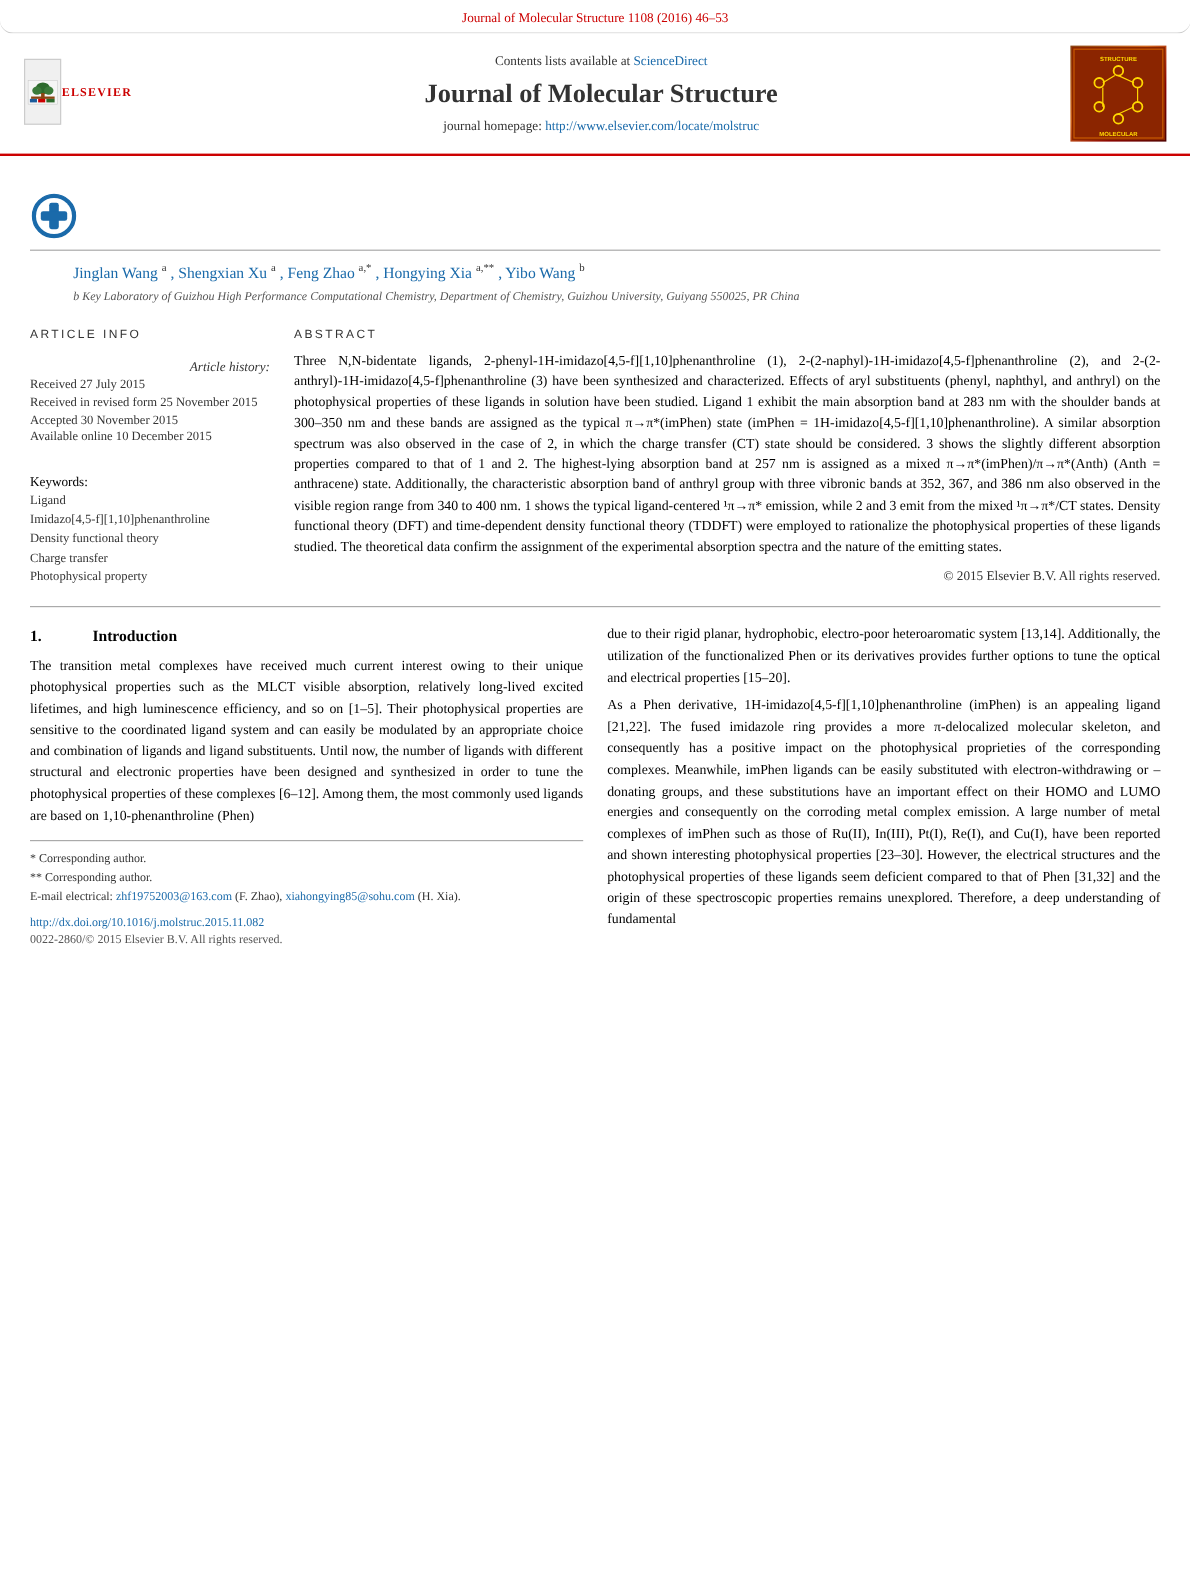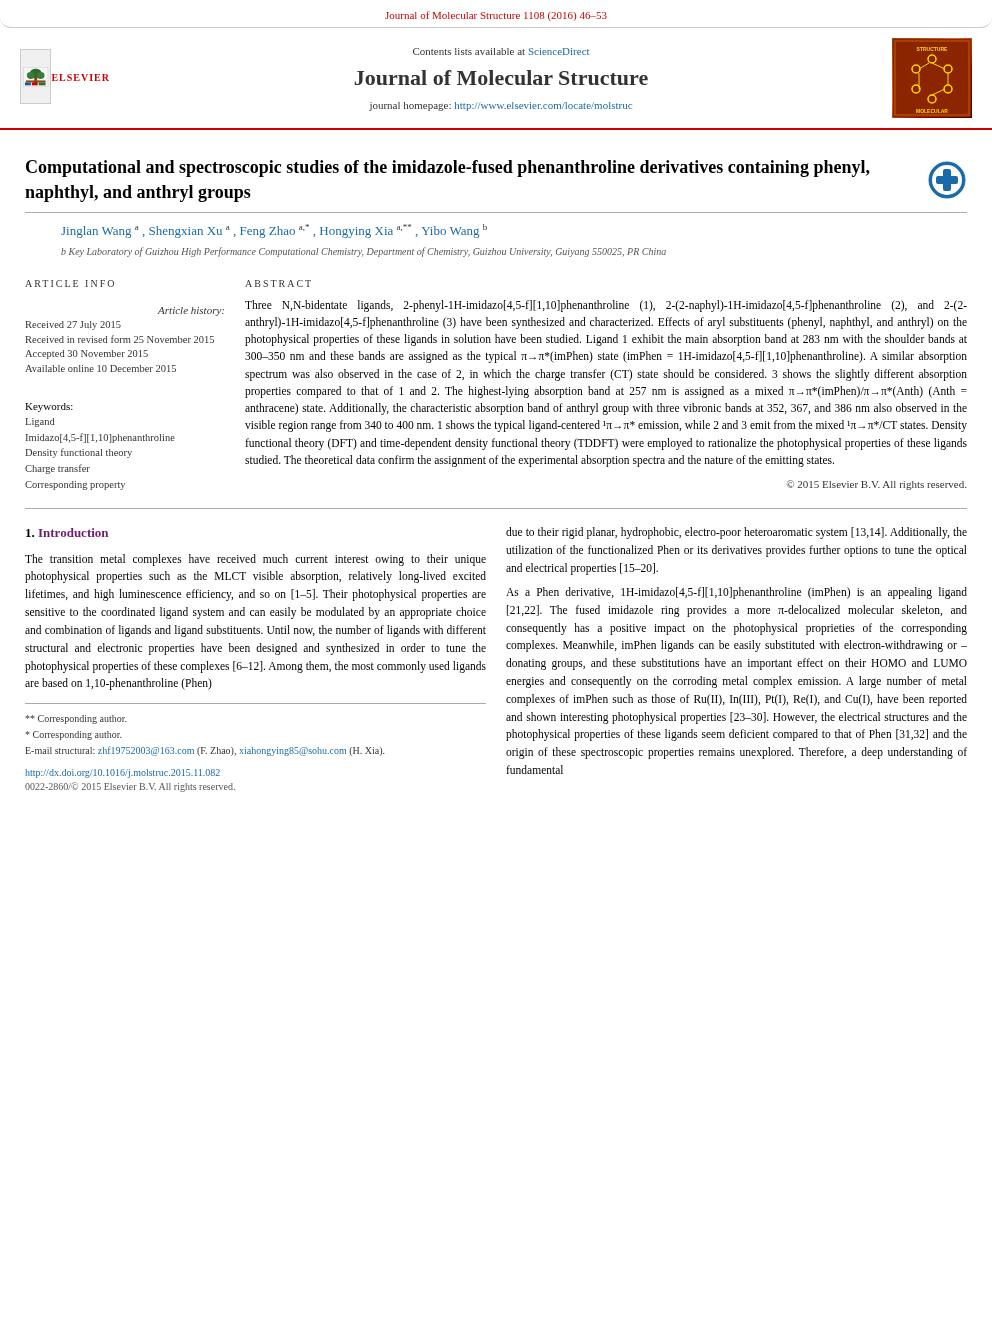--- a/index.html
+++ b/index.html
@@ -174,21 +174,21 @@
       min-width: 200px;
     }
     .col-right {
       flex: 1;
     }
     
     .section-header {
       font-size: 10px;
       letter-spacing: 2px;
       color: #333;
-      font-family: Liberation Serif, serif;
+      font-family: Liberation Sans, sans-serif;
       margin-bottom: 6px;
       font-weight: normal;
     }
     .article-info-block {
       font-size: 11px;
     }
     .article-info-block .label {
       font-style: italic;
       color: #333;
       font-weight: normal;
@@ -242,21 +242,22 @@
     .section-num-title {
       font-size: 13px;
       font-weight: bold;
       color: #000;
       margin-bottom: 8px;
     }
     .section-num-title .section-num {
       color: #000;
     }
     .section-num-title .section-title-text {
-      color: #701a75;
+      color: #000000;
+      margin-left: 39px;
     }
     .body-text {
       font-size: 11.5px;
       color: #000;
       line-height: 1.55;
       text-align: justify;
       margin-bottom: 6px;
     }
     
     .footnotes {
@@ -347,21 +348,20 @@
         <line x1="26" y1="30" x2="36" y2="24" stroke="#ffd700" stroke-width="1"></line>
         <text x="39" y="74" text-anchor="middle" fill="#ffd700" font-size="5" font-family="Arial">MOLECULAR</text>
         <text x="39" y="12" text-anchor="middle" fill="#ffd700" font-size="5" font-family="Arial">STRUCTURE</text>
       </svg>
     </div>
   </div>
 
   <div class="content-area">
 
     <div class="article-title-section">
-      <div class="article-title">Computational and spectroscopic studies of the imidazole-fused phenanthroline derivatives containing phenyl, naphthyl, and anthryl groups</div>
       <div class="crossmark-badge">
         <svg viewBox="0 0 38 38" xmlns="http://www.w3.org/2000/svg">
           <circle cx="19" cy="19" r="18" fill="#1a6aaa" stroke="#1a6aaa" stroke-width="1"></circle>
           <circle cx="19" cy="19" r="15" fill="white"></circle>
 
           <rect x="15" y="8" width="8" height="22" rx="2" fill="#1a6aaa"></rect>
           <rect x="8" y="15" width="22" height="8" rx="2" fill="#1a6aaa"></rect>
         </svg>
       </div>
     </div>
@@ -389,21 +389,21 @@
           <div class="value">Received in revised form 25 November 2015</div>
           <div class="value">Accepted 30 November 2015</div>
           <div class="value">Available online 10 December 2015</div>
         </div>
         <div class="keywords-block">
           <div class="label">Keywords:</div>
           <div class="keyword-item">Ligand</div>
           <div class="keyword-item">Imidazo[4,5-f][1,10]phenanthroline</div>
           <div class="keyword-item">Density functional theory</div>
           <div class="keyword-item">Charge transfer</div>
-          <div class="keyword-item">Corresponding property</div>
+          <div class="keyword-item">Photophysical property</div>
         </div>
       </div>
 
       <div class="col-right">
         <div class="section-header">ABSTRACT</div>
         <div class="abstract-text">Three N,N-bidentate ligands, 2-phenyl-1H-imidazo[4,5-f][1,10]phenanthroline (1), 2-(2-naphyl)-1H-imidazo[4,5-f]phenanthroline (2), and 2-(2-anthryl)-1H-imidazo[4,5-f]phenanthroline (3) have been synthesized and characterized. Effects of aryl substituents (phenyl, naphthyl, and anthryl) on the photophysical properties of these ligands in solution have been studied. Ligand 1 exhibit the main absorption band at 283 nm with the shoulder bands at 300–350 nm and these bands are assigned as the typical π→π*(imPhen) state (imPhen = 1H-imidazo[4,5-f][1,10]phenanthroline). A similar absorption spectrum was also observed in the case of 2, in which the charge transfer (CT) state should be considered. 3 shows the slightly different absorption properties compared to that of 1 and 2. The highest-lying absorption band at 257 nm is assigned as a mixed π→π*(imPhen)/π→π*(Anth) (Anth = anthracene) state. Additionally, the characteristic absorption band of anthryl group with three vibronic bands at 352, 367, and 386 nm also observed in the visible region range from 340 to 400 nm. 1 shows the typical ligand-centered ¹π→π* emission, while 2 and 3 emit from the mixed ¹π→π*/CT states. Density functional theory (DFT) and time-dependent density functional theory (TDDFT) were employed to rationalize the photophysical properties of these ligands studied. The theoretical data confirm the assignment of the experimental absorption spectra and the nature of the emitting states.</div>
         <div class="copyright">© 2015 Elsevier B.V. All rights reserved.</div>
       </div>
     </div>
 
@@ -414,24 +414,24 @@
       <div class="intro-left">
         <div class="section-num-title">
           <span class="section-num">1.</span>
           <span class="section-title-text">Introduction</span>
         </div>
         <p class="body-text">
           The transition metal complexes have received much current interest owing to their unique photophysical properties such as the MLCT visible absorption, relatively long-lived excited lifetimes, and high luminescence efficiency, and so on [1–5]. Their photophysical properties are sensitive to the coordinated ligand system and can easily be modulated by an appropriate choice and combination of ligands and ligand substituents. Until now, the number of ligands with different structural and electronic properties have been designed and synthesized in order to tune the photophysical properties of these complexes [6–12]. Among them, the most commonly used ligands are based on 1,10-phenanthroline (Phen)
         </p>
 
         <div class="footnotes">
+          <p>* Corresponding author.</p>
           <p>** Corresponding author.</p>
-          <p>* Corresponding author.</p>
           <p>
-            <span>E-mail structural: </span>
+            <span>E-mail electrical: </span>
             <a href="mailto:zhf19752003@163.com">zhf19752003@163.com</a>
             <span> (F. Zhao), </span>
             <a href="mailto:xiahongying85@sohu.com">xiahongying85@sohu.com</a>
             <span> (H. Xia).</span>
           </p>
         </div>
 
         <div class="footer-links">
           <a href="#">http://dx.doi.org/10.1016/j.molstruc.2015.11.082</a>
         </div>

